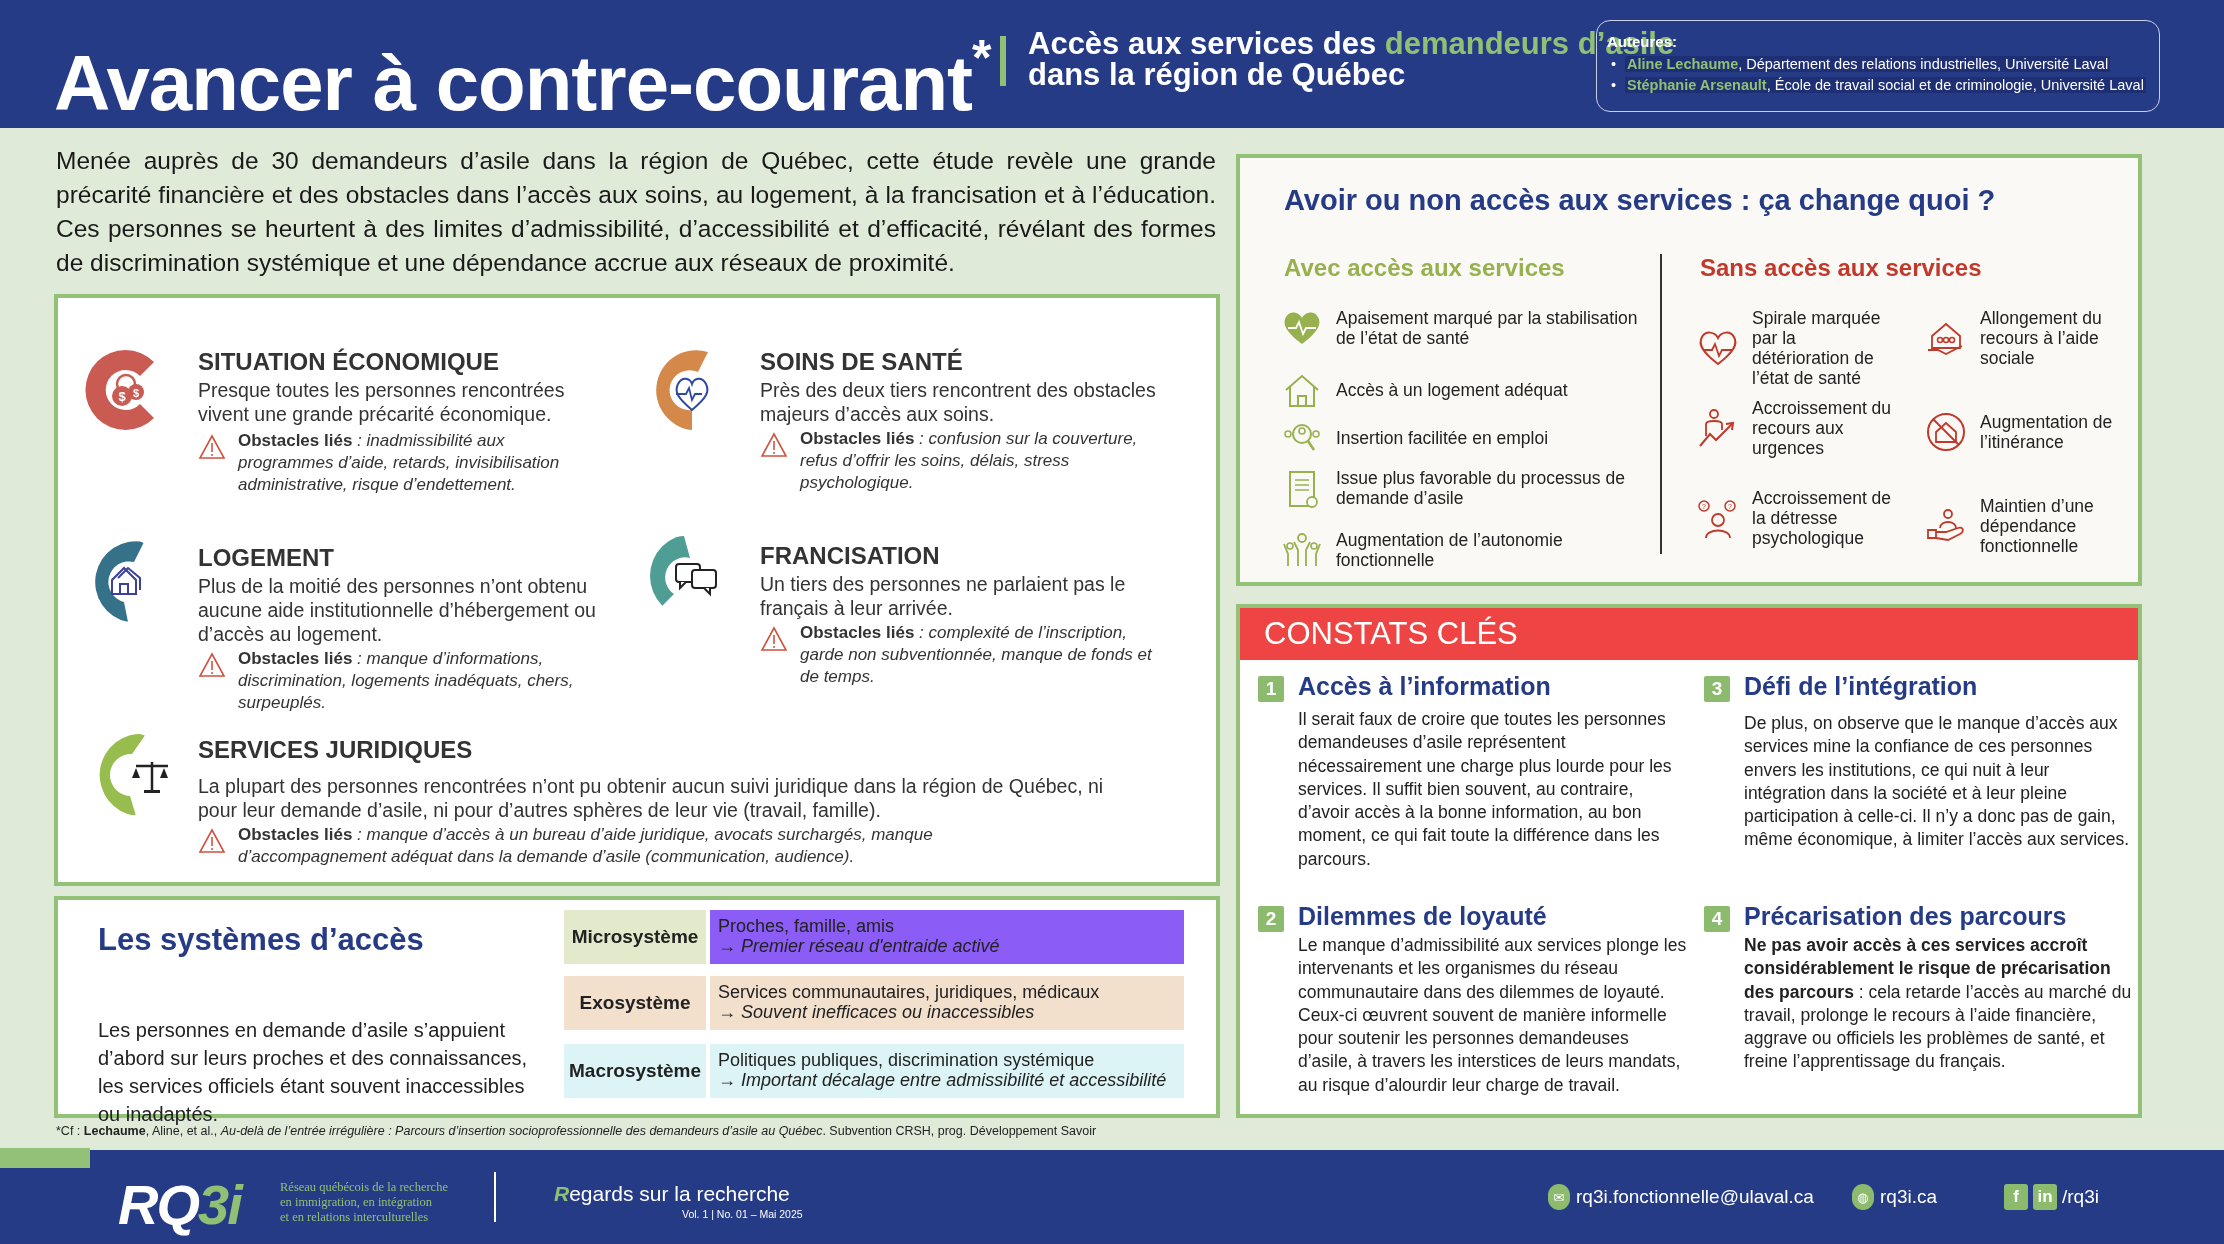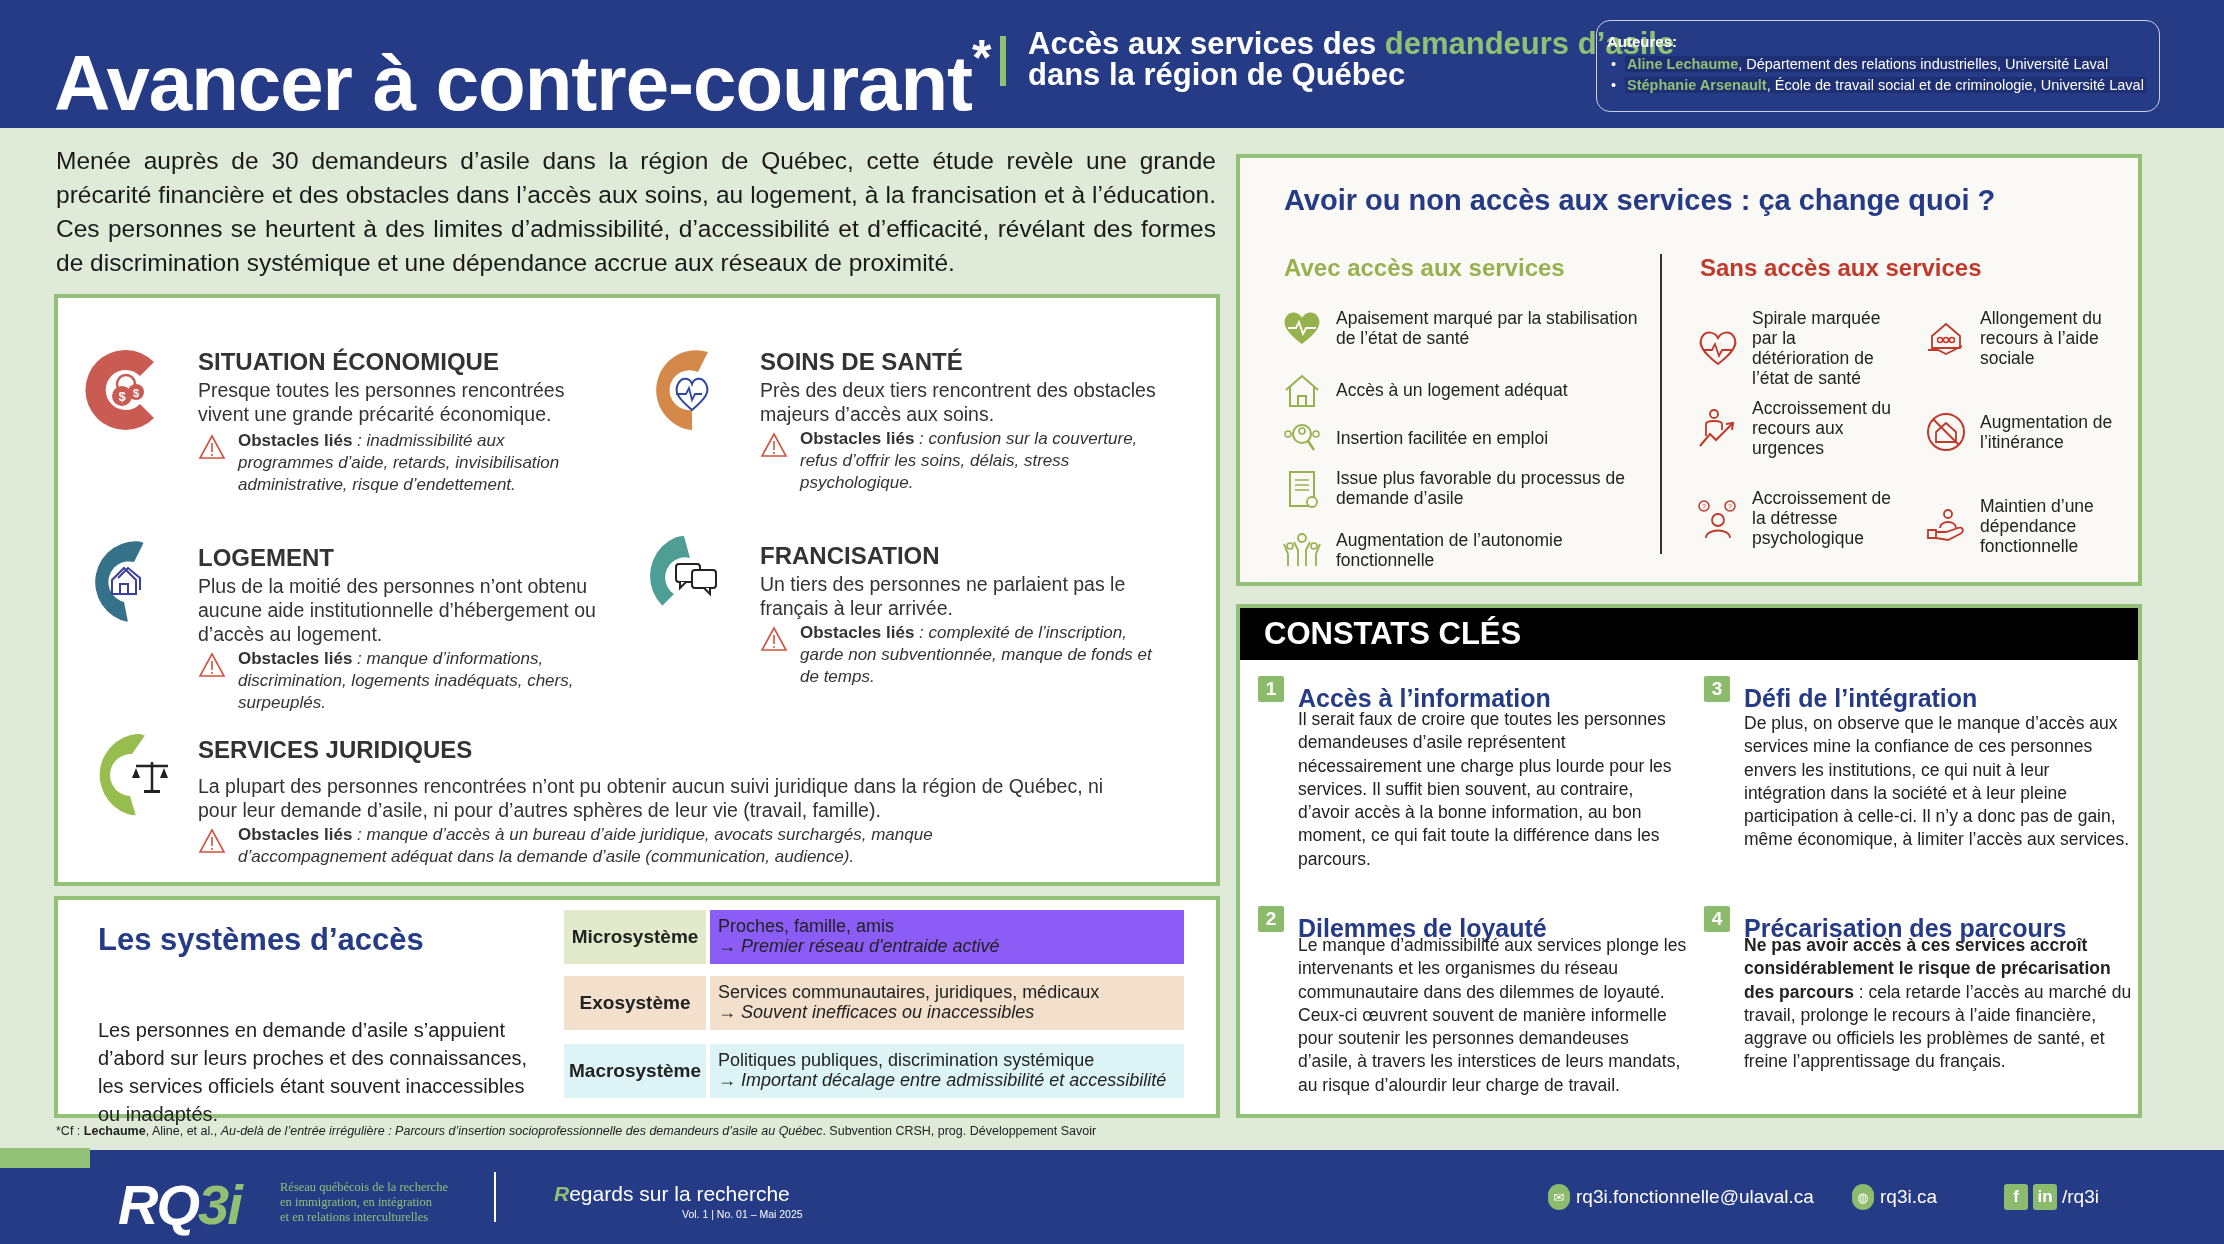--- a/index.html
+++ b/index.html
@@ -33,24 +33,24 @@
 .sys-row .k{width:142px;display:flex;align-items:center;justify-content:center;font-weight:bold;font-size:19px;color:#222}
 .sys-row .v{flex:1;margin-left:4px;padding:6px 8px;font-size:18px;line-height:20px;color:#222}
 .sys-row .v i{display:block}
 .right-top{position:absolute;left:1236px;top:154px;width:906px;height:432px;background:#faf9f5;border:4px solid #93c178}
 .rt-title{position:absolute;left:44px;top:26px;font-size:29px;font-weight:bold;color:#263b86}
 .col-h{position:absolute;font-size:24px;font-weight:bold}
 .vline{position:absolute;left:420px;top:96px;width:2px;height:300px;background:#333}
 .ri{position:absolute;display:flex;align-items:center;font-size:17.5px;line-height:20px;color:#222}
 .ri .ic{width:44px;height:44px;margin-right:12px;flex-shrink:0}
 .constats{position:absolute;left:1236px;top:604px;width:906px;height:514px;background:#fff;border:4px solid #93c178}
-.c-head{position:absolute;left:0;top:0;width:898px;height:52px;background:#000000;color:#fff;font-size:31px;font-weight:bold;padding-left:24px;line-height:52px}
+.c-head{position:absolute;left:0;top:0;width:898px;height:52px;background:#ef4444;color:#fff;font-size:31px;font-weight:normal;padding-left:24px;line-height:52px}
 .cs{position:absolute}
 .num{position:absolute;left:0;top:4px;width:26px;height:26px;background:#8dbb6e;color:#fff;font-size:19px;font-weight:bold;text-align:center;line-height:26px;border-radius:2px}
-.cs h4{position:absolute;left:40px;top:12px;font-size:25px;font-weight:bold;color:#263b86;white-space:nowrap}
+.cs h4{position:absolute;left:40px;top:0;font-size:25px;font-weight:bold;color:#263b86;white-space:nowrap}
 .cs p{position:absolute;left:40px;top:36px;width:390px;font-size:17.5px;line-height:23.3px;color:#222}
 .footnote{position:absolute;left:56px;top:1124px;font-size:12.5px;color:#222}
 .footer{position:absolute;left:0;top:1150px;width:2224px;height:94px;background:#263b86}
 .footer-tab{position:absolute;left:0;top:1148px;width:90px;height:20px;background:#93c178}
 .logo{position:absolute;left:118px;top:1172px;font-size:56px;font-weight:bold;font-style:italic;color:#fff;letter-spacing:-2px}
 .logo span{color:#8fc073}
 .logo-txt{position:absolute;left:280px;top:1180px;font-family:Liberation Serif, serif;font-size:12.5px;line-height:15px;color:#8fc073}
 .fsep{position:absolute;left:494px;top:1172px;width:2px;height:50px;background:#fff}
 .regards{position:absolute;left:554px;top:1182px;font-size:21px;color:#fff}
 .regards b{color:#8fc073;font-style:italic}

